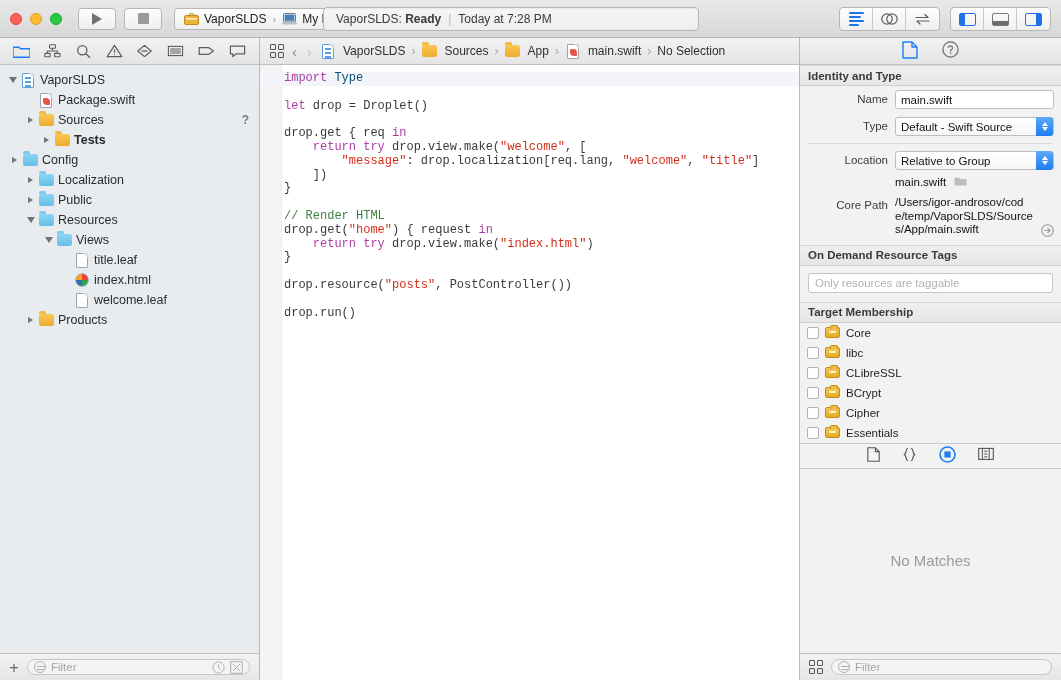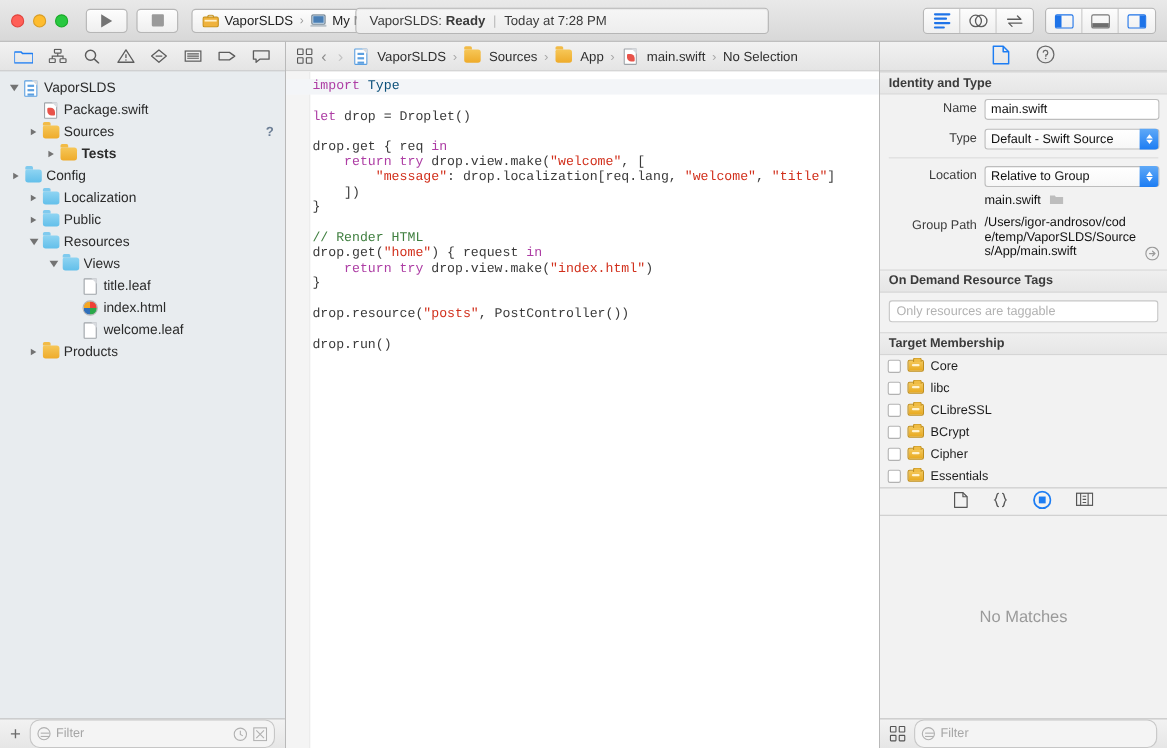--- a/index.html
+++ b/index.html
@@ -115,21 +115,21 @@
   .globe { width: 14px; height: 14px; border-radius: 50%; background: conic-gradient(#ef4136 0 25%, #2aa84a 25% 50%, #2f6fba 50% 75%, #f5a623 75% 100%); border: 1px solid #b5b5b5; }
 
   .nav-filter, .insp-filter {
     height: 27px; flex: 0 0 27px;
     background: linear-gradient(to bottom, #f2f2f2, #e6e6e6);
     border-top: 1px solid #c0c0c0;
     display: flex; align-items: center; gap: 8px; padding: 0 9px;
   }
   .plus { font-size: 17px; color: #6b6b6b; line-height: 1; }
   .filterbox {
-    flex: 1; height: 26px; background: #f4f4f4; border: 1px solid #c6c6c6; border-radius: 9px;
+    flex: 1; height: 16px; background: #f4f4f4; border: 1px solid #c6c6c6; border-radius: 9px;
     display: flex; align-items: center; gap: 5px; padding: 0 6px; color: #a6a6a6; font-size: 11.5px;
   }
   .filterbox .tail { margin-left: auto; display: flex; gap: 5px; align-items: center; }
   .circ { width: 12px; height: 12px; border: 1px solid #b0b0b0; border-radius: 50%; position: relative; }
   .circ::before { content:""; position:absolute; left:2px; top:4px; width:8px; height:1px; background:#b0b0b0; box-shadow: 0 3px 0 #b0b0b0; }
 
   
   .editor { flex: 1; display: flex; flex-direction: column; min-width: 0; background: #fff; border-right: 1px solid #b9b9b9; }
   .jumpbar {
     height: 27px; flex: 0 0 27px;
@@ -594,21 +594,21 @@
         <div class="frow" style="padding-top:0">
           <div class="flabel"></div>
           <div class="sub-val">main.swift</div>
           <div class="mini-ico">
             <svg width="13" height="11" viewBox="0 0 13 11">
               <path d="M0.5 1.8 h4.4 l1 1.2 h6.6 v6.5 H0.5 Z" fill="#bdbdbd"></path>
             </svg>
           </div>
         </div>
         <div class="frow" style="padding-bottom:8px">
-          <div class="flabel">Group Path</div>
+          <div class="flabel">Core Path</div>
           <div class="pathval">/Users/igor-androsov/code/temp/VaporSLDS/Sources/App/main.swift</div>
           <div class="mini-ico" style="align-self:flex-end">
             <svg width="13" height="13" viewBox="0 0 13 13">
               <circle cx="6.5" cy="6.5" r="5.8" fill="none" stroke="#9b9b9b" stroke-width="1.1"></circle>
               <path d="M4 6.5 h5 M6.8 4.4 L9 6.5 L6.8 8.6" fill="none" stroke="#9b9b9b" stroke-width="1.1" stroke-linecap="round" stroke-linejoin="round"></path>
             </svg>
           </div>
         </div>
       </div>
 

